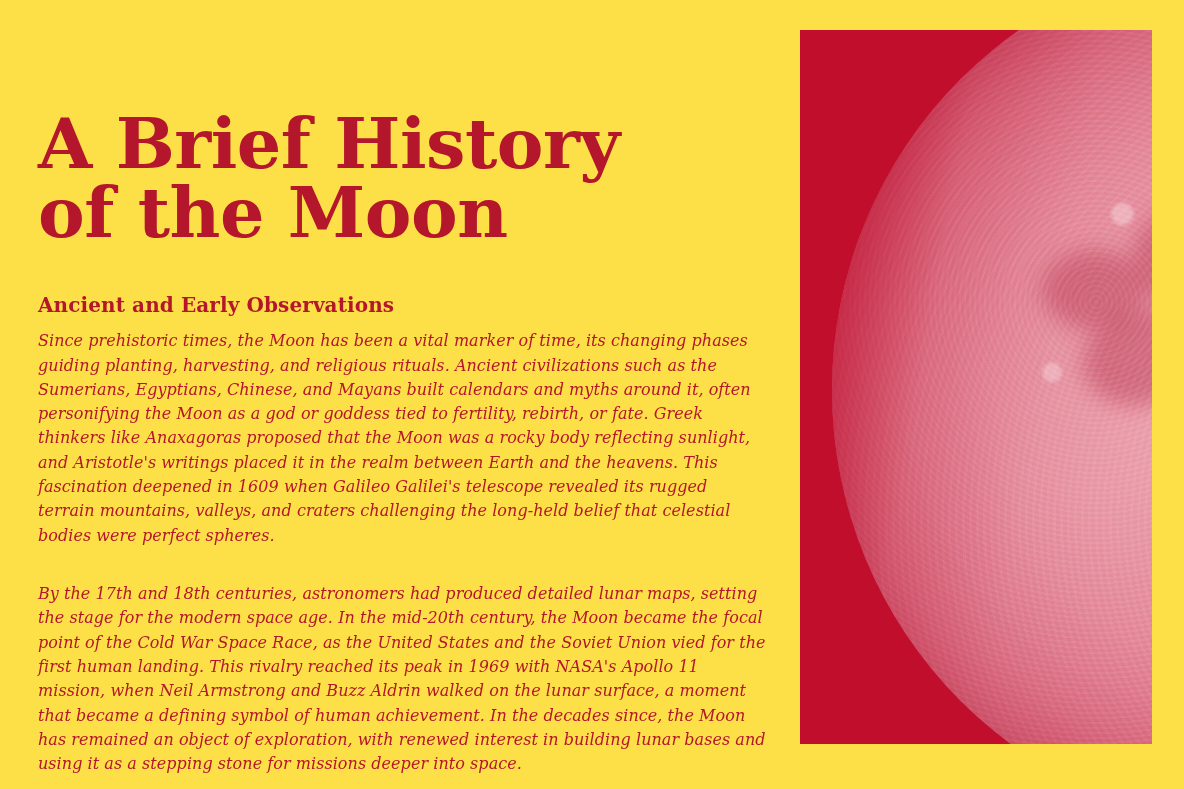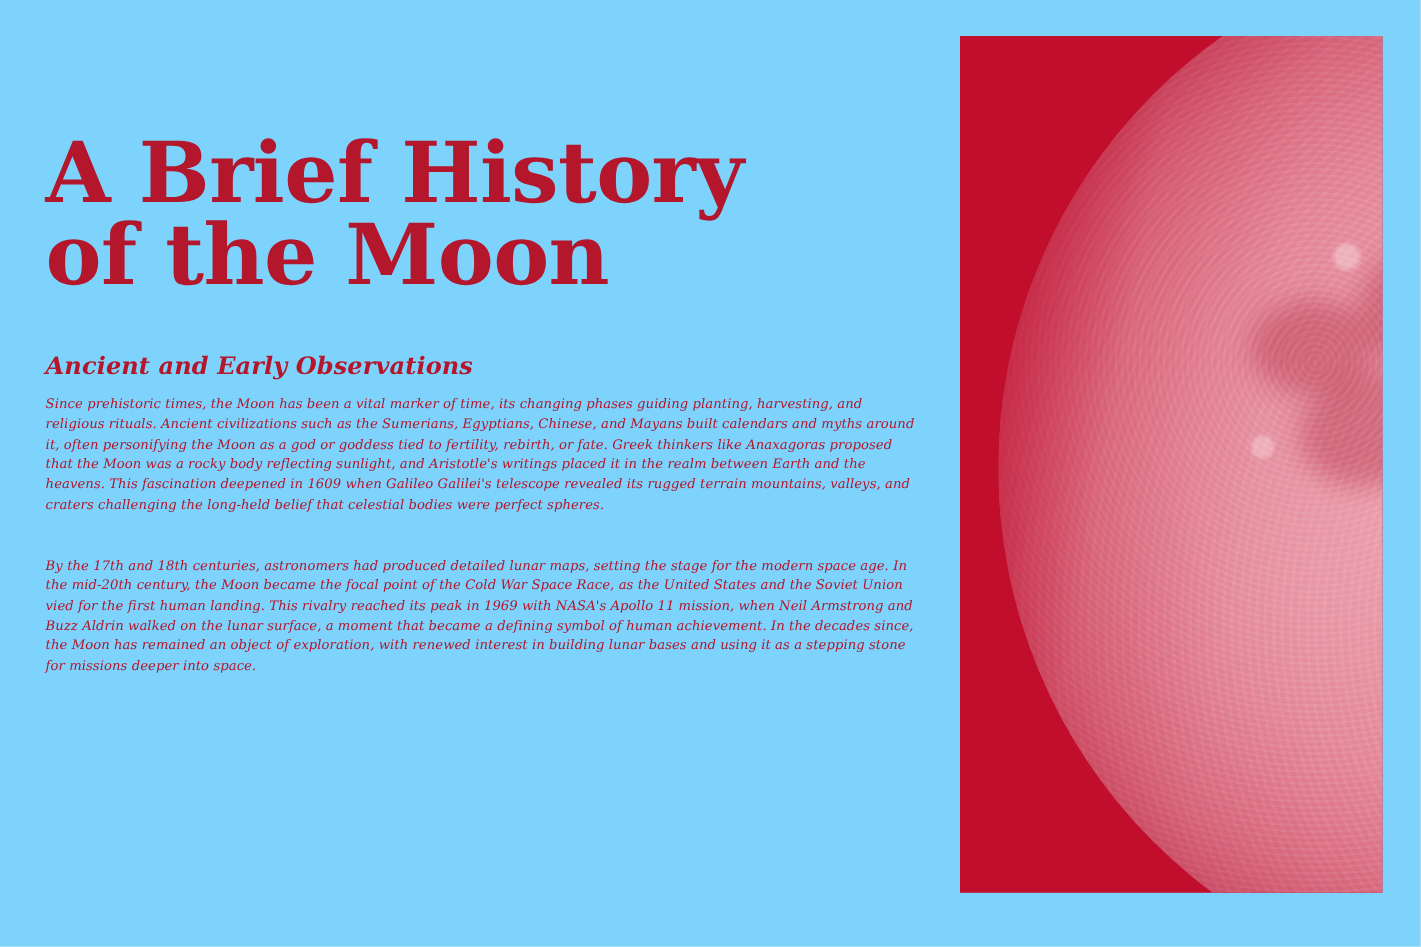--- a/index.html
+++ b/index.html
@@ -11,21 +11,21 @@
     height: 789px;
     background: #efefef;
     font-family: "Liberation Serif", serif;
     overflow: hidden;
     position: relative;
   }
 
   .page {
     position: absolute;
     inset: 0;
-    background: #7dd3fc;
+    background: #fde047;
   }
 
   
   .content {
     position: absolute;
     left: 38px;
     top: 110px;
     width: 730px;
   }
 
@@ -41,30 +41,29 @@
   }
 
   .section {
     margin-bottom: 34px;
   }
 
   .section-heading {
     font-family: "DejaVu Serif", "Liberation Serif", serif;
     color: #b4162b;
     font-size: 20px;
-    font-style: italic;
     font-weight: 700;
     margin: 0 0 12px 0;
     letter-spacing: 0.1px;
   }
 
   .section-body {
     color: #b4162b;
     font-family: "DejaVu Serif", "Liberation Serif", serif;
-    font-size: 11px;
+    font-size: 16px;
     font-style: italic;
     line-height: 1.52;
     margin: 0;
     letter-spacing: 0.05px;
   }
 
   
   .image-panel {
     position: absolute;
     left: 800px;

